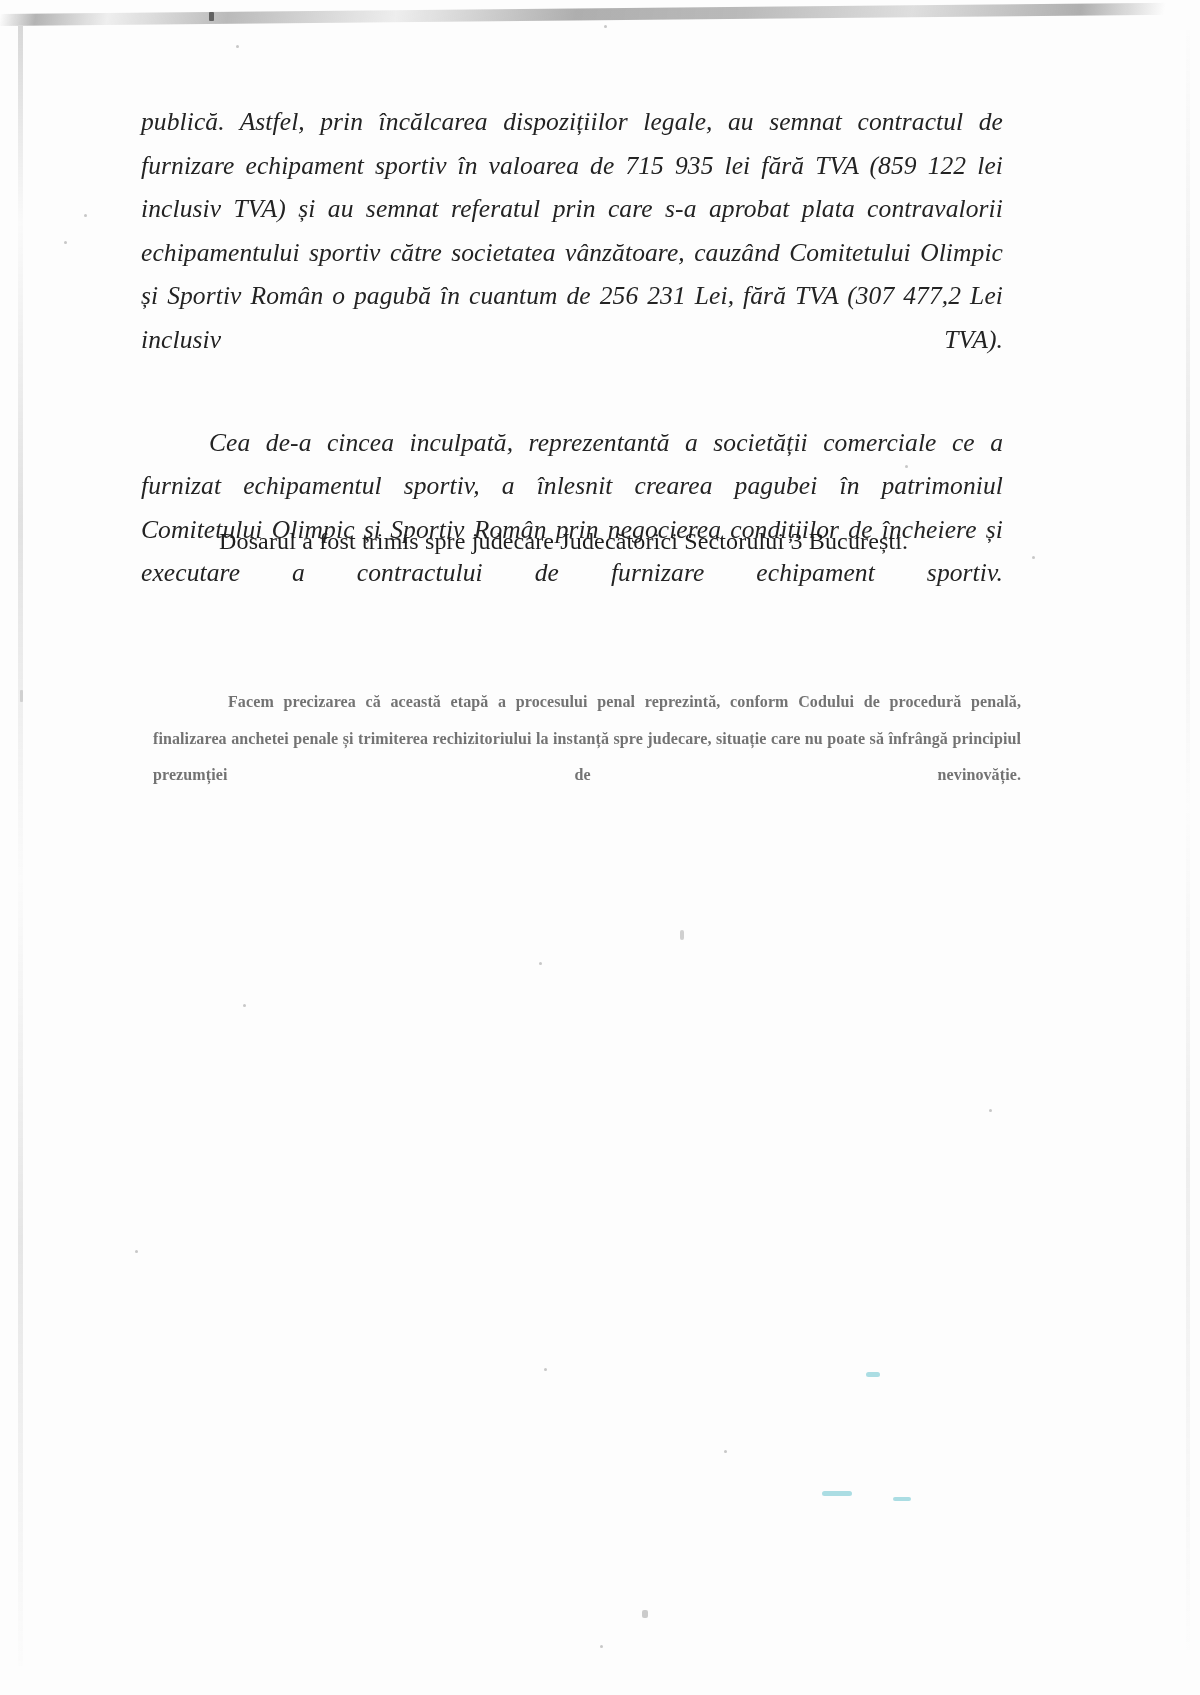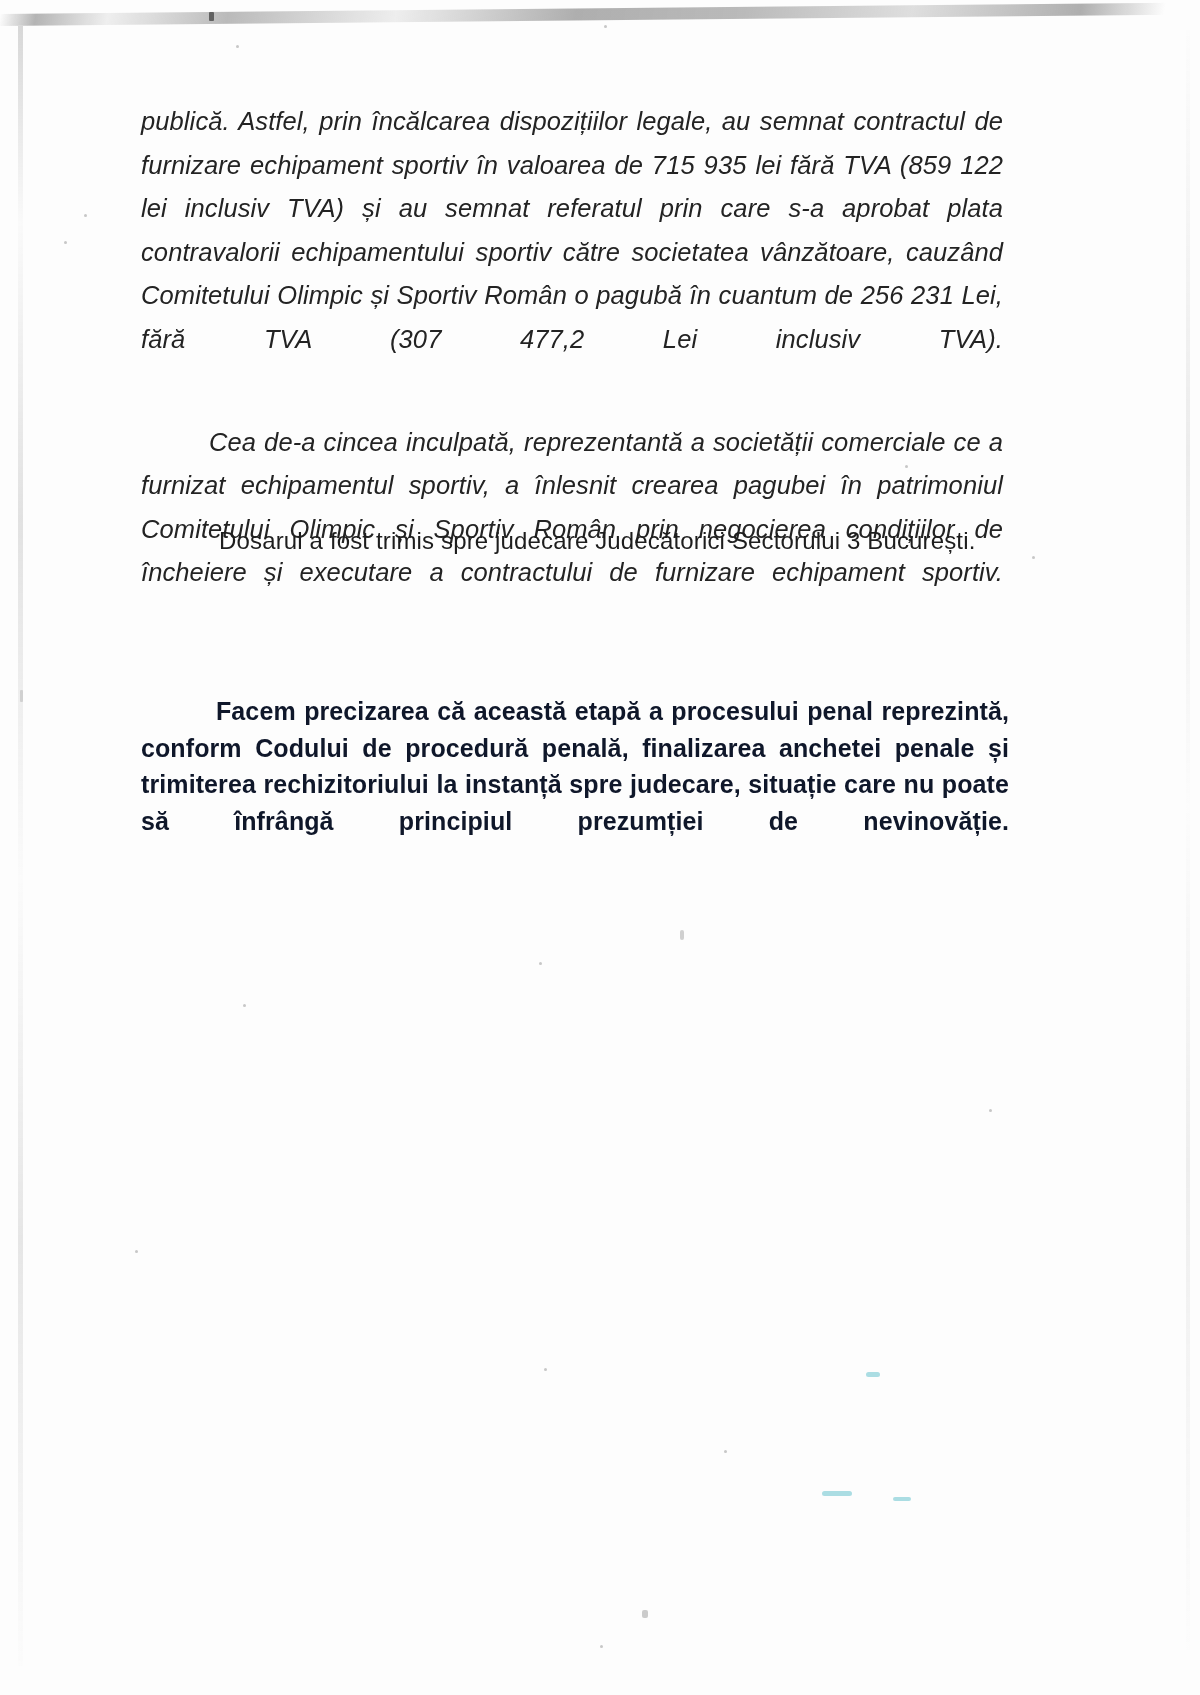--- a/index.html
+++ b/index.html
@@ -6,21 +6,21 @@
     margin: 0;
     padding: 0;
     background: #ffffff;
   }
   .page {
     position: relative;
     width: 1200px;
     height: 1695px;
     background: #fdfdfd;
     overflow: hidden;
-    font-family: Liberation Sans, sans-serif;
+    font-family: Liberation Serif, serif;
     color: #1a1a1a;
   }
 
   
   .scan-edge-top {
     position: absolute;
     top: 14px; left: 0; width: 1200px; height: 12px;
     background: linear-gradient(100deg,
         rgba(150,150,150,0) 0%,
         rgba(120,120,120,0.55) 3%,
@@ -97,29 +97,29 @@
     top: 400px;
     width: 790px;
     font-size: 24px;
     line-height: 34px;
     color: #1d1d1d;
     letter-spacing: 0.15px;
   }
 
   .para-bold {
     position: absolute;
-    left: 0px;
+    left: 12px;
     top: 568px;
     width: 868px;
     font-weight: bold;
-    font-size: 25px;
+    font-size: 16px;
     line-height: 36.5px;
     text-align: justify;
     text-indent: 75px;
-    color: #0f172a;
+    color: #737373;
     letter-spacing: 0.1px;
   }
   
   .para-bold::after,
   .para-italic::after {
     content: "";
     display: inline-block;
     width: 100%;
   }
 

